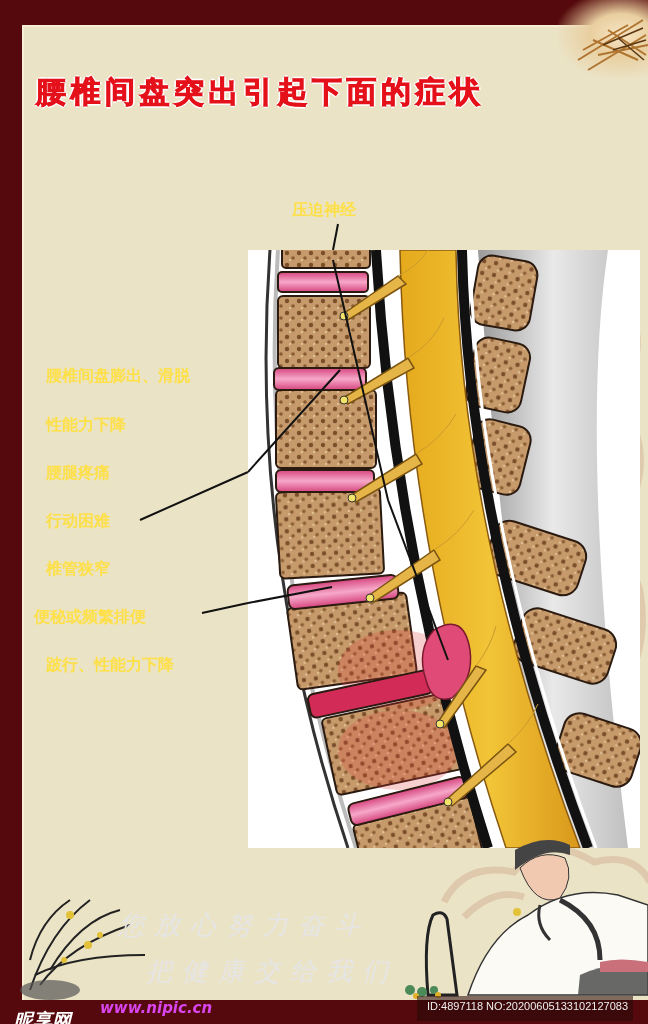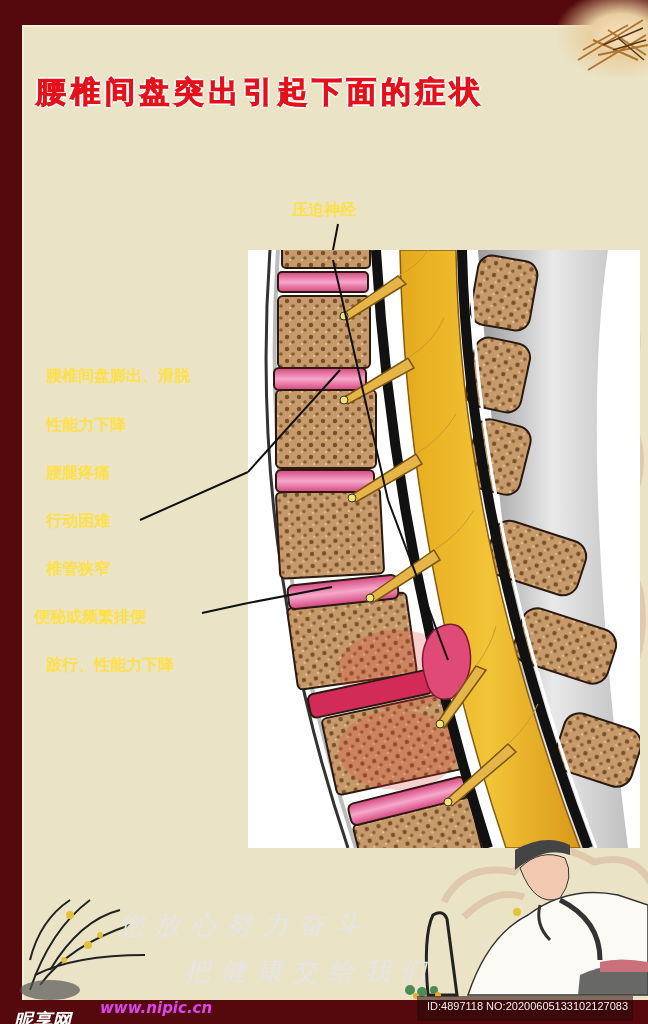--- a/index.html
+++ b/index.html
@@ -228,17 +228,17 @@
     <path d="M515 870 q30 -25 55 -15 l0 -10 q-25 -12 -55 5 z" fill="#444"></path>
     <path d="M560 900 q40 20 40 60" stroke="#333" stroke-width="5" fill="none"></path>
     <path d="M540 905 q-5 20 10 35" stroke="#333" stroke-width="3" fill="none"></path>
     <circle cx="517" cy="912" r="4" fill="#e3c23a"></circle>
     <path d="M580 975 q30 -15 68 -5 l0 25 l-70 0 z" fill="#444" opacity="0.8"></path>
     <path d="M600 962 q20 -5 48 0 l0 10 l-48 0 z" fill="#c9707a"></path>
   </g>
 </svg>
 
 <div class="slogan" style="left:118px; top:908px;">您放心努力奋斗</div>
-<div class="slogan" style="left:146px; top:954px;margin-left:38px;">把健康交给我们</div>
+<div class="slogan" style="left:146px; top:954px;">把健康交给我们</div>
 
 <div class="footer-logo">昵享网</div>
 <div class="footer-url">www.nipic.cn</div>
 <div class="footer-id">ID:4897118 NO:20200605133102127083</div>
 
 </body></html>

